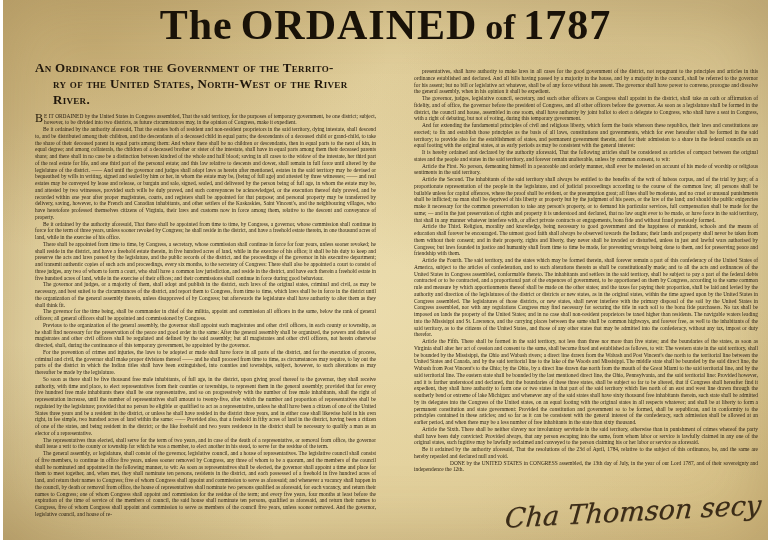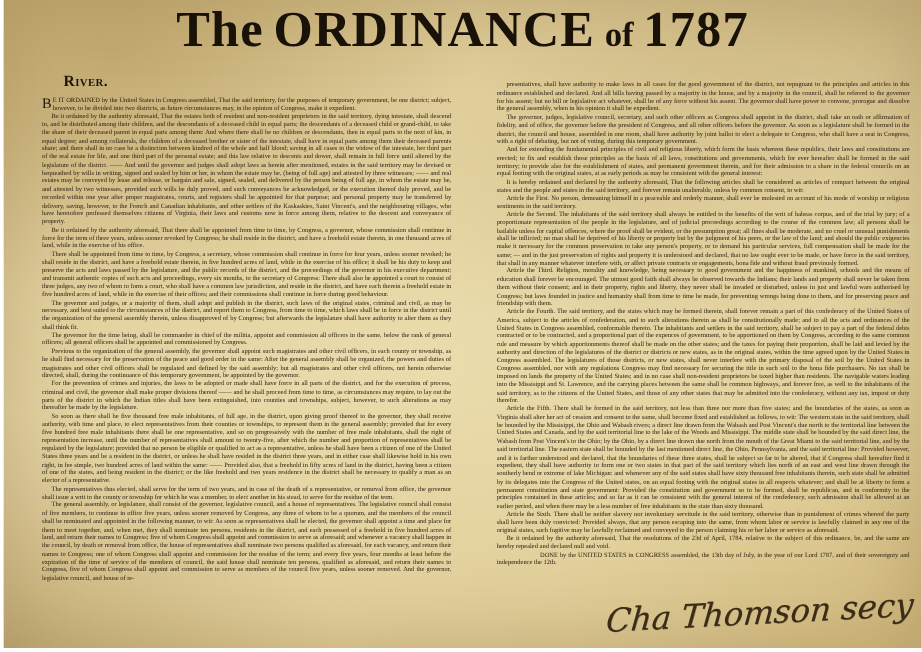--- a/index.html
+++ b/index.html
@@ -18,21 +18,21 @@
       radial-gradient(ellipse 380px 280px at 1% 100%, rgba(140,108,50,0.30), rgba(140,108,50,0) 70%),
       radial-gradient(ellipse 420px 300px at 100% 96%,rgba(196,166,98,0.22), rgba(196,166,98,0) 70%),
       linear-gradient(160deg,#d5bf87 0%,#decb97 25%,#e3d2a0 50%,#dfcc96 75%,#d8c28a 100%);
     box-shadow: inset 0 0 70px rgba(110,84,38,0.28);
   }
   .title{
     position:absolute;left:3px;top:2px;width:765px;text-align:center;
     color:#191208;white-space:nowrap;line-height:46px;
   }
   .t-big{font-size:42px;font-weight:700;letter-spacing:1px;margin-top:24px;}
-  .t-of{font-size:29px;font-weight:700;letter-spacing:0;}
+  .t-of{font-size:36px;font-weight:700;letter-spacing:0;}
   .t-sp{display:inline-block;width:8px;}
   .col-left{position:absolute;left:35px;top:60px;width:341px;}
   .col-right{position:absolute;left:414px;top:63px;width:344px;}
   .subtitle{
     font-variant:small-caps;font-size:13px;line-height:1.22;
     color:#20170c;letter-spacing:0.3px;font-weight:600;
   }
   .subtitle .cont{padding-left:18px;}
   .body-copy{
     margin-top:5px;font-size:5.4px;line-height:1.25;
@@ -52,25 +52,27 @@
     transform:rotate(-3deg) skewX(-8deg);
     text-shadow:0.4px 0.4px 0 rgba(59,44,24,0.55);
   }
 </style>
 </head>
 <body>
 
 <div class="parchment"></div>
 
 <div class="title">
-  <span class="t-big">The</span><span class="t-sp"></span><span class="t-big">ORDINANCE</span><span class="t-sp"></span><span class="t-of">of</span><span class="t-sp"></span><span class="t-big">1787</span>
+  <span class="t-big">The</span><span class="t-sp"></span><span class="t-big">ORDAINED</span><span class="t-sp"></span><span class="t-of">of</span><span class="t-sp"></span><span class="t-big">1787</span>
 </div>
 
 <div class="col-left">
   <div class="subtitle">
+    <div>An Ordinance for the Government of the Territo-</div>
+    <div class="cont">ry of the United States, North-Weſt of the River</div>
     <div class="cont">River.</div>
   </div>
   <div class="body-copy">
     <p class="lead"><span class="dropcap">B</span><span>E IT ORDAINED by the United States in Congress assembled, That the said territory, for the purposes of temporary government, be one district; subject, however, to be divided into two districts, as future circumstances may, in the opinion of Congress, make it expedient.</span></p>
     <div>
         <p>Be it ordained by the authority aforesaid, That the estates both of resident and non-resident proprietors in the said territory, dying intestate, shall descend to, and be distributed among their children, and the descendants of a deceased child in equal parts; the descendants of a deceased child or grand-child, to take the share of their deceased parent in equal parts among them: And where there shall be no children or descendants, then in equal parts to the next of kin, in equal degree; and among collaterals, the children of a deceased brother or sister of the intestate, shall have in equal parts among them their deceased parents share; and there shall in no case be a distinction between kindred of the whole and half blood; saving in all cases to the widow of the intestate, her third part of the real estate for life, and one third part of the personal estate; and this law relative to descents and dower, shall remain in full force until altered by the legislature of the district. —— And until the governor and judges shall adopt laws as herein after mentioned, estates in the said territory may be devised or bequeathed by wills in writing, signed and sealed by him or her, in whom the estate may be, (being of full age) and attested by three witnesses; —— and real estates may be conveyed by lease and release, or bargain and sale, signed, sealed, and delivered by the person being of full age, in whom the estate may be, and attested by two witnesses, provided such wills be duly proved, and such conveyances be acknowledged, or the execution thereof duly proved, and be recorded within one year after proper magistrates, courts, and registers shall be appointed for that purpose; and personal property may be transferred by delivery, saving, however, to the French and Canadian inhabitants, and other settlers of the Kaskaskies, Saint Vincent's, and the neighbouring villages, who have heretofore professed themselves citizens of Virginia, their laws and customs now in force among them, relative to the descent and conveyance of property.</p>
         <p>Be it ordained by the authority aforesaid, That there shall be appointed from time to time, by Congress, a governor, whose commission shall continue in force for the term of three years, unless sooner revoked by Congress; he shall reside in the district, and have a freehold estate therein, in one thousand acres of land, while in the exercise of his office.</p>
         <p>There shall be appointed from time to time, by Congress, a secretary, whose commission shall continue in force for four years, unless sooner revoked; he shall reside in the district, and have a freehold estate therein, in five hundred acres of land, while in the exercise of his office; it shall be his duty to keep and preserve the acts and laws passed by the legislature, and the public records of the district, and the proceedings of the governor in his executive department; and transmit authentic copies of such acts and proceedings, every six months, to the secretary of Congress: There shall also be appointed a court to consist of three judges, any two of whom to form a court, who shall have a common law jurisdiction, and reside in the district, and have each therein a freehold estate in five hundred acres of land, while in the exercise of their offices; and their commissions shall continue in force during good behaviour.</p>
         <p>The governor and judges, or a majority of them, shall adopt and publish in the district, such laws of the original states, criminal and civil, as may be necessary, and best suited to the circumstances of the district, and report them to Congress, from time to time, which laws shall be in force in the district until the organization of the general assembly therein, unless disapproved of by Congress; but afterwards the legislature shall have authority to alter them as they shall think fit.</p>
         <p>The governor for the time being, shall be commander in chief of the militia, appoint and commission all officers in the same, below the rank of general officers; all general officers shall be appointed and commissioned by Congress.</p>

